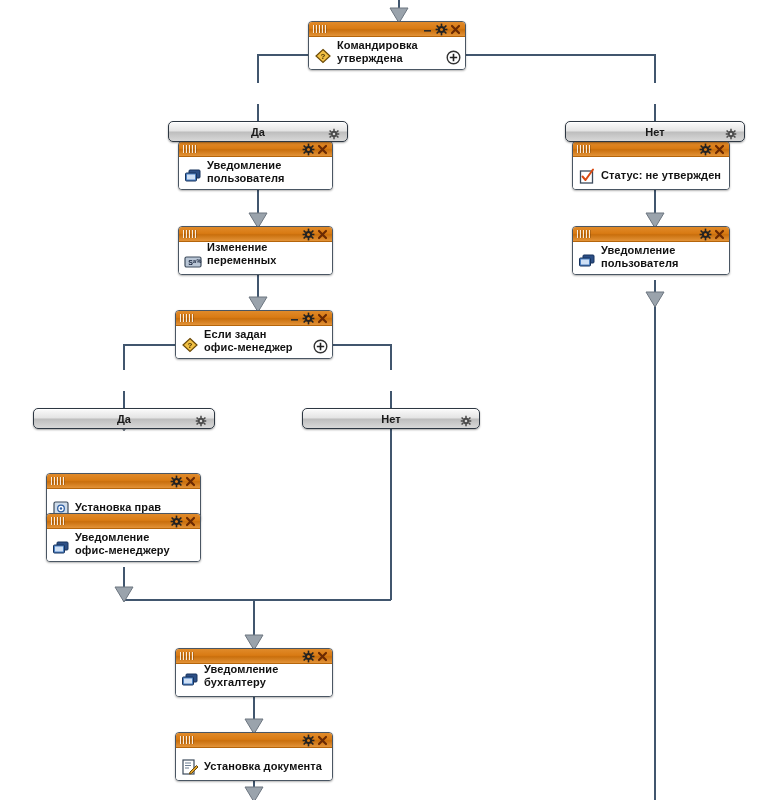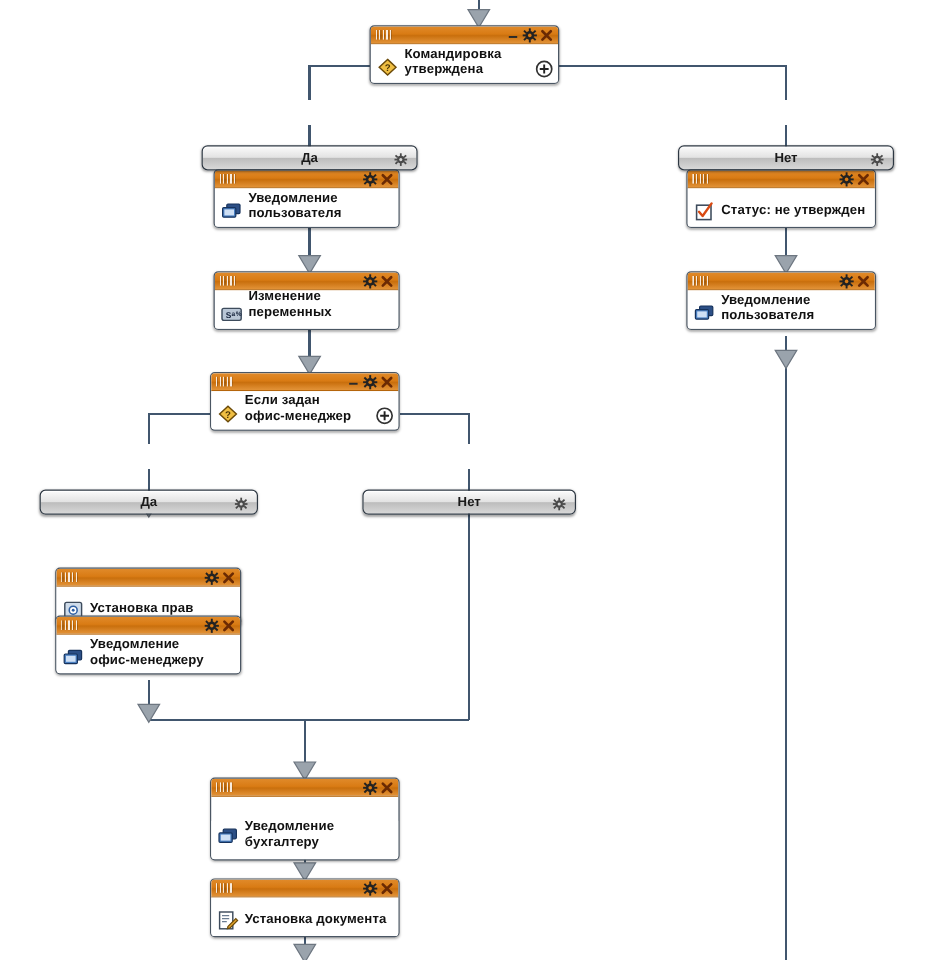--- a/index.html
+++ b/index.html
@@ -526,21 +526,21 @@
           </g>
           <circle cx="6.5" cy="6.5" r="1.5" fill="#d97b14"></circle>
         </svg>
       </div>
       <div class="tbtn">
         <svg width="13" height="13" viewBox="0 0 13 13">
           <path d="M3 3 L10 10 M10 3 L3 10" stroke="#6b2a03" stroke-width="2.2" stroke-linecap="round"></path>
         </svg>
       </div>
     </div>
-    <div class="body" style="min-height:32px; align-items:flex-start;margin-top:20px;">
+    <div class="body" style="min-height:32px; align-items:center;">
       <div class="nicon" style="margin-bottom:0;">
         <svg width="20" height="20" viewBox="0 0 20 20">
           <rect x="6" y="4" width="11" height="8" rx="1" fill="#2c4f86" stroke="#16325c" stroke-width="1"></rect>
           <rect x="2.5" y="7" width="11" height="8" rx="1" fill="#4a7fc1" stroke="#16325c" stroke-width="1"></rect>
           <rect x="4" y="8.5" width="8" height="5" fill="#cfe0f5"></rect>
         </svg>
       </div>
       <div class="nlabel" style="top:-4px;">Уведомление бухгалтеру</div>
     </div>
   </div>

